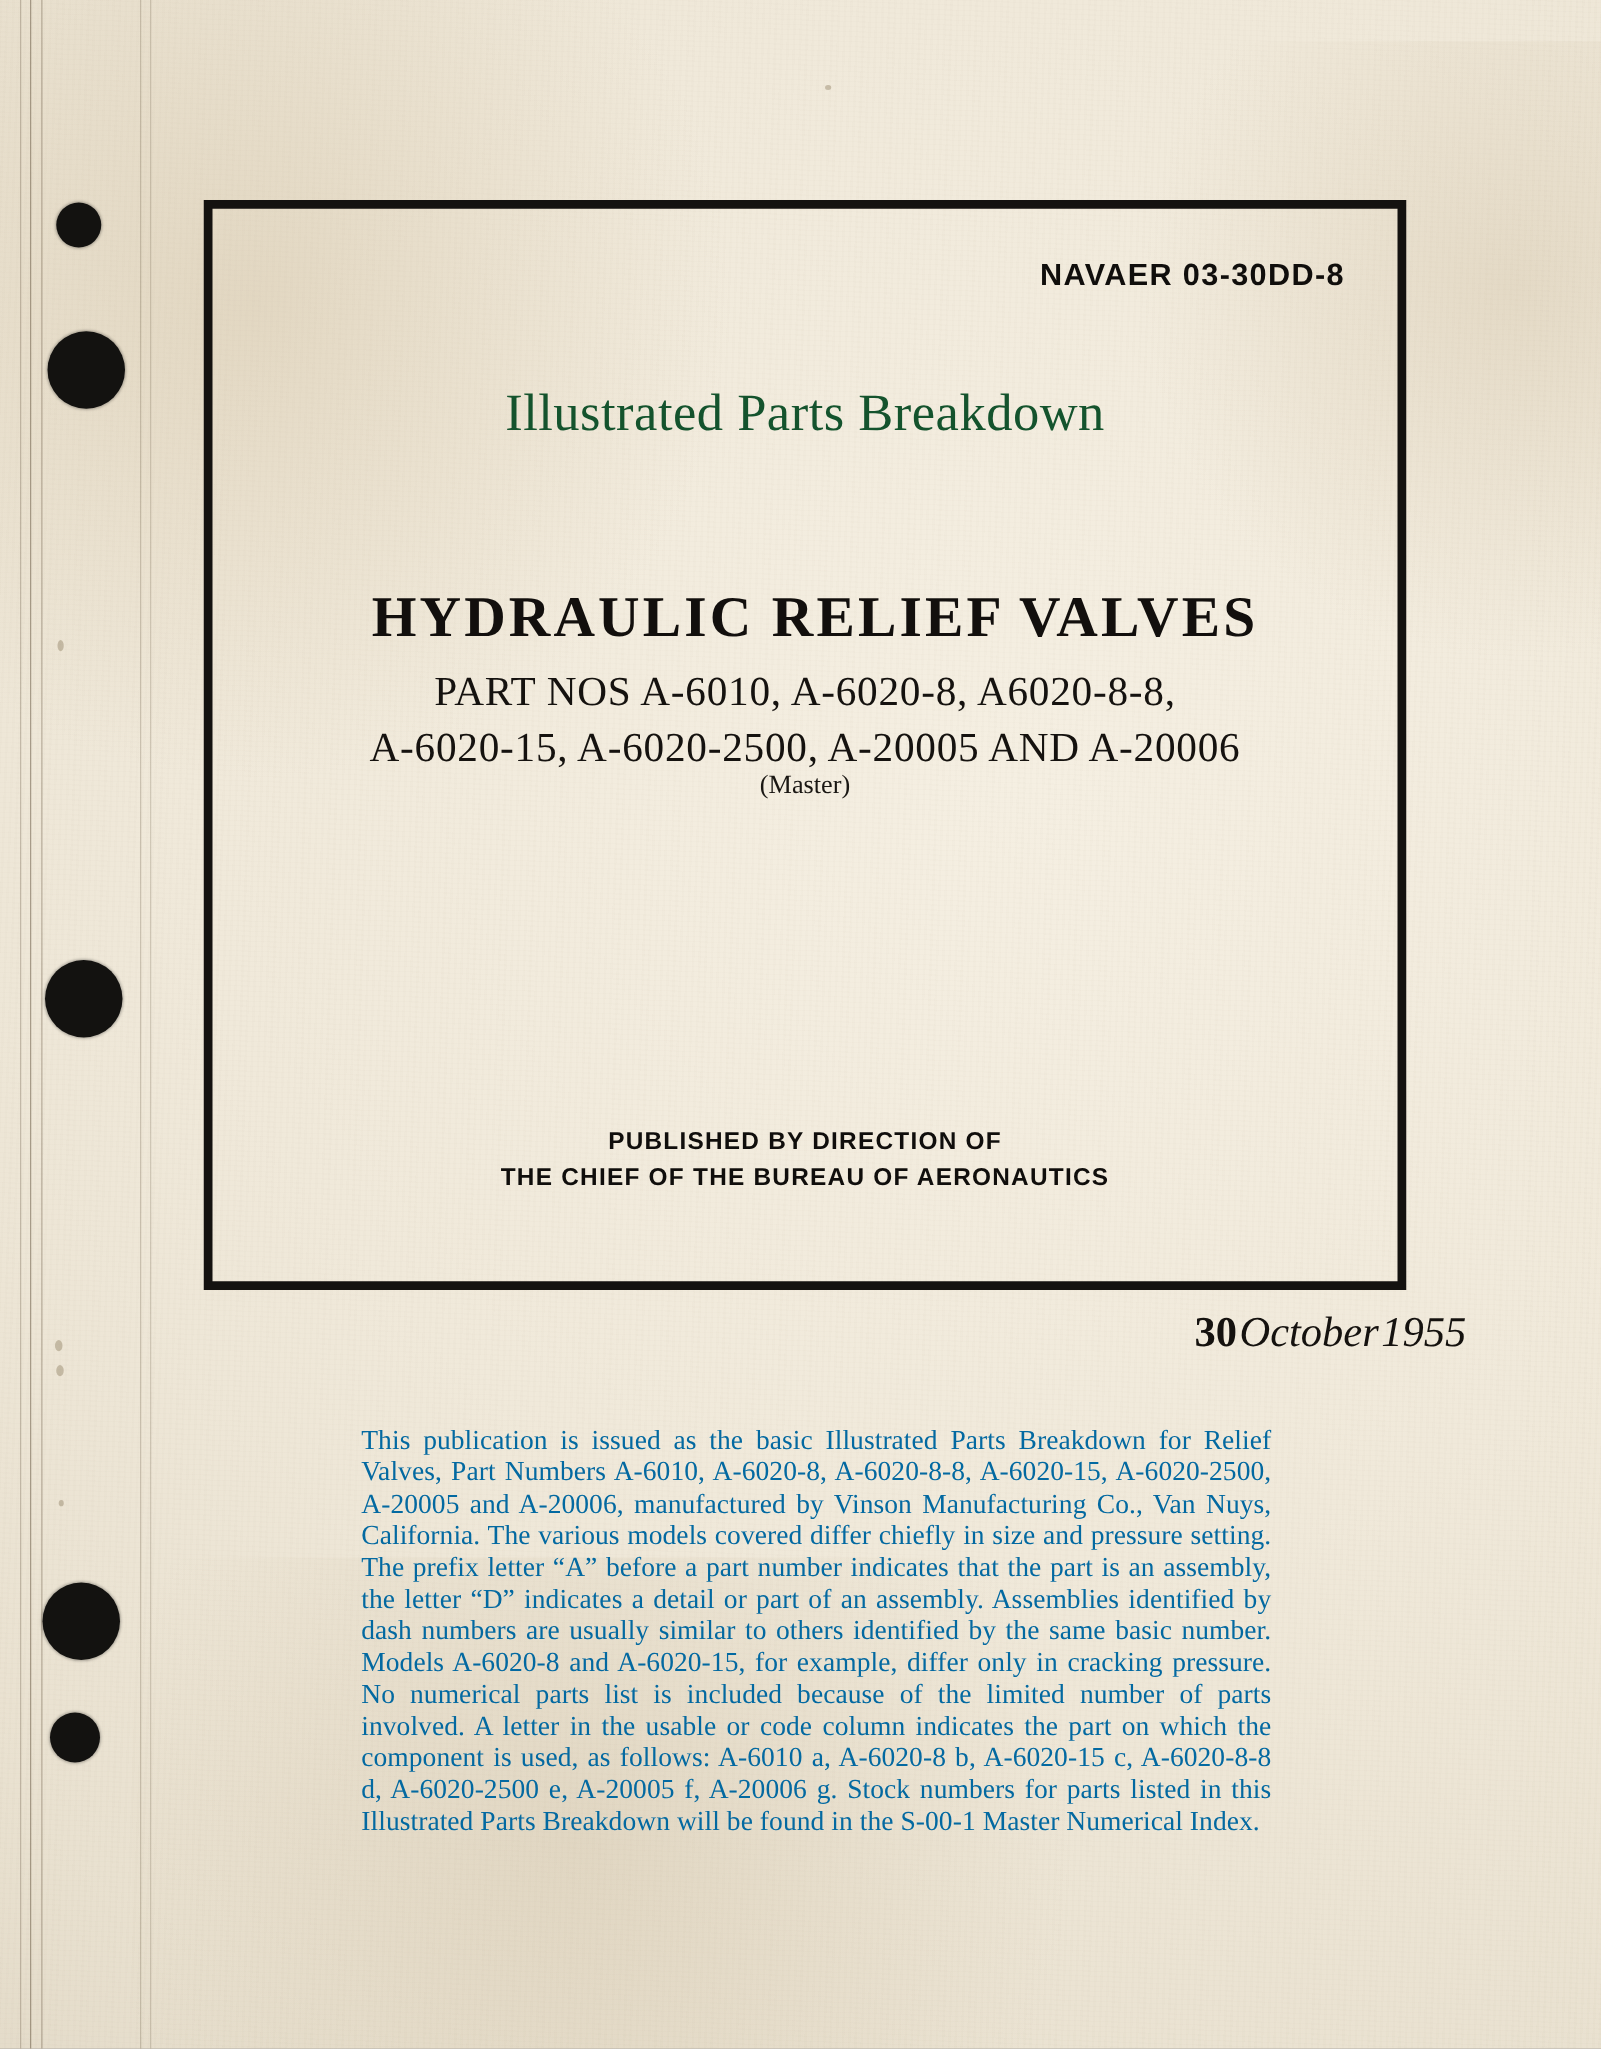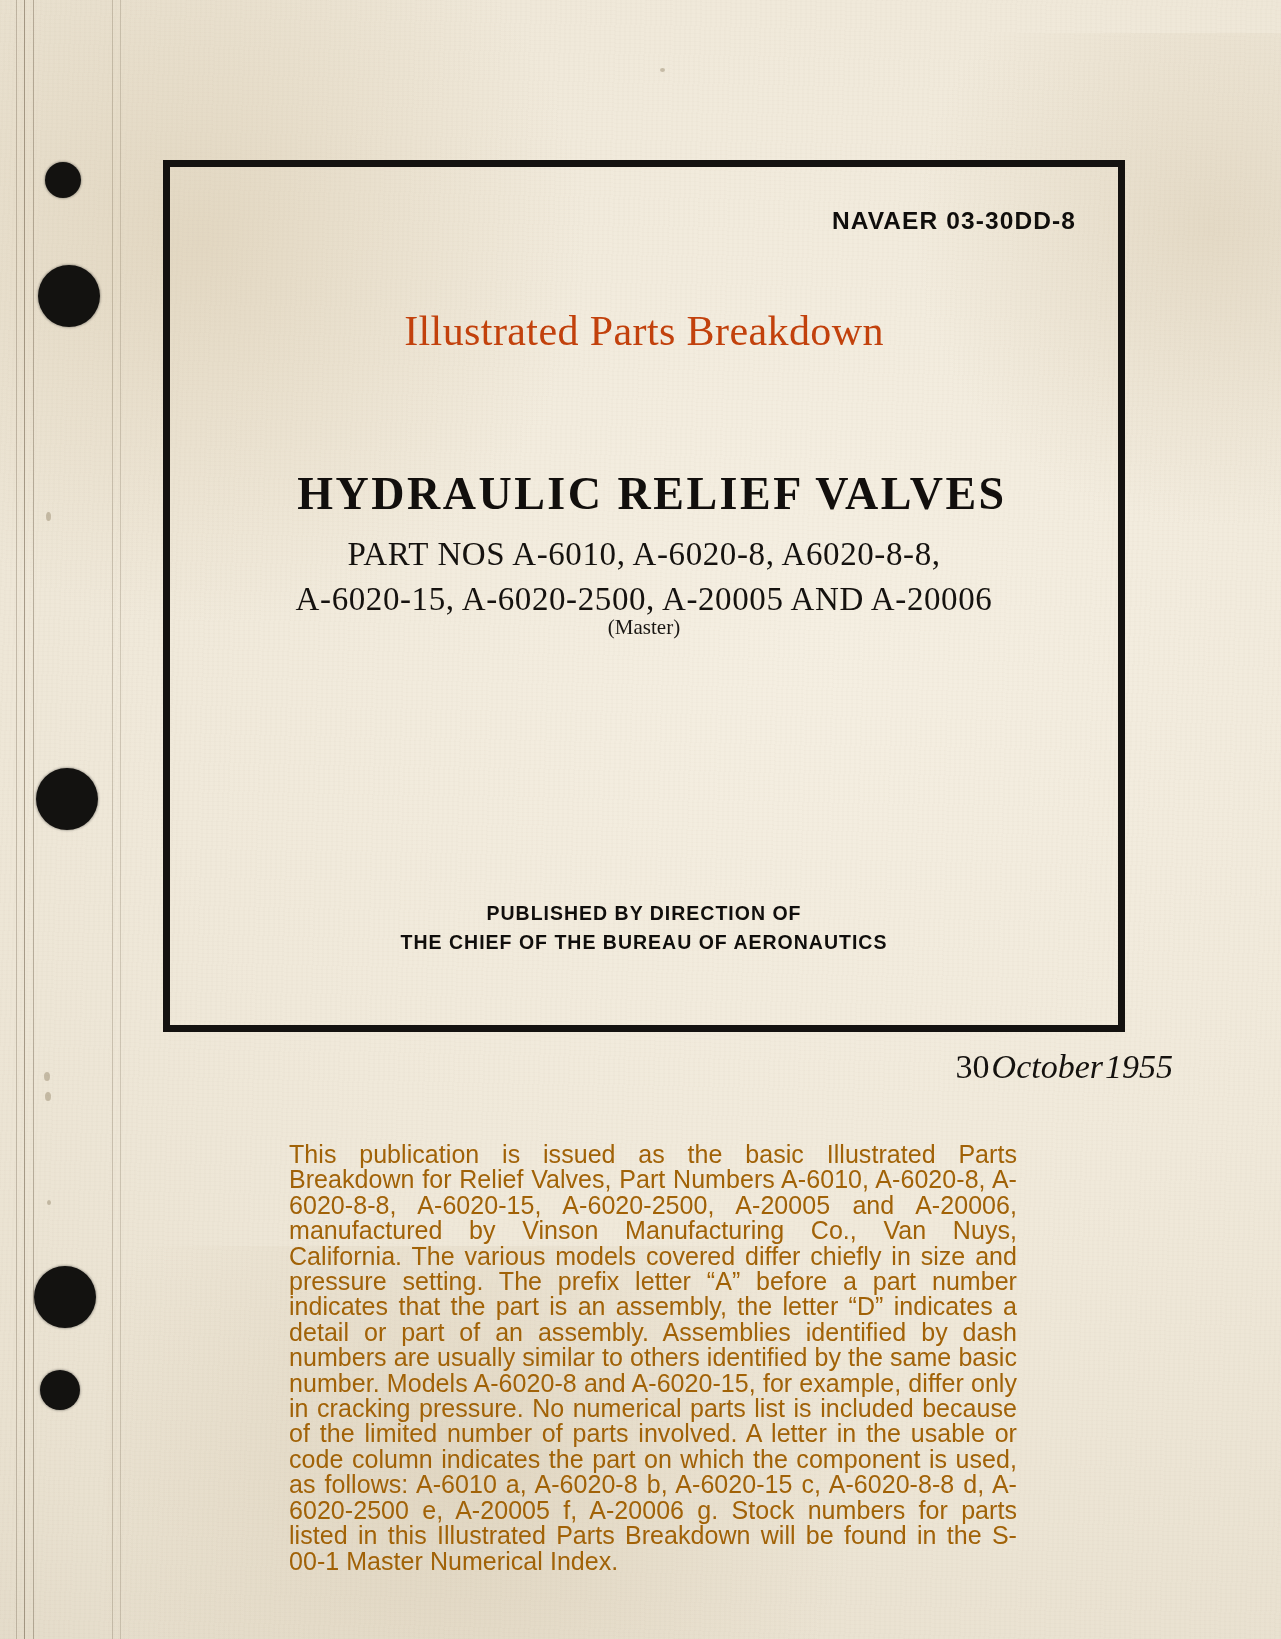--- a/index.html
+++ b/index.html
@@ -98,21 +98,21 @@
   }
 
   .ipb {
     position: absolute;
     left: 0; right: 0;
     top: 140px;
     text-align: center;
     font-family: "Liberation Serif", serif;
     font-size: 42px;
     letter-spacing: 0.4px;
-    color: #c2410c;
+    color: #14532d;
   }
 
   .maintitle {
     position: absolute;
     left: 16px; right: 0;
     top: 300px;
     text-align: center;
     font-family: "Liberation Serif", serif;
     font-size: 46px;
     font-weight: 700;
@@ -157,34 +157,34 @@
 
   .date {
     position: absolute;
     right: 156px;
     top: 1048px;
     font-family: "Liberation Serif", serif;
     font-size: 34px;
     color: #15120f;
     white-space: nowrap;
   }
-  .date .num { font-style: normal; }
+  .date .num { font-style: normal; font-weight: bold; }
   .date .mo  { font-style: italic; padding: 0 2px; }
   .date .yr  { font-style: italic; }
 
   .blurb {
     position: absolute;
     left: 289px;
     top: 1117px;
     width: 728px;
-    font-family: Liberation Sans, sans-serif;
-    font-size: 25px;
+    font-family: Liberation Serif, serif;
+    font-size: 22px;
     line-height: 25.4px;
     text-align: justify;
-    color: #a16207;
+    color: #0369a1;
     letter-spacing: .05px;
   }
 
   
   .speck { position: absolute; background: rgba(120,102,72,.35); border-radius: 50%; }
 </style>
 </head>
 <body>
 
 <div class="page">

